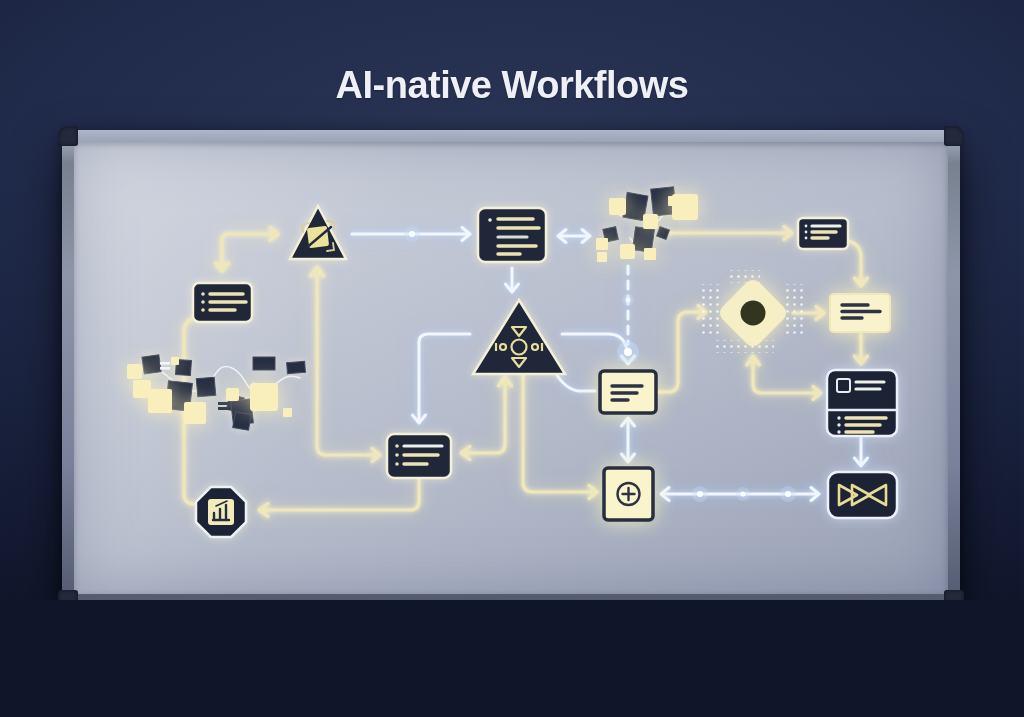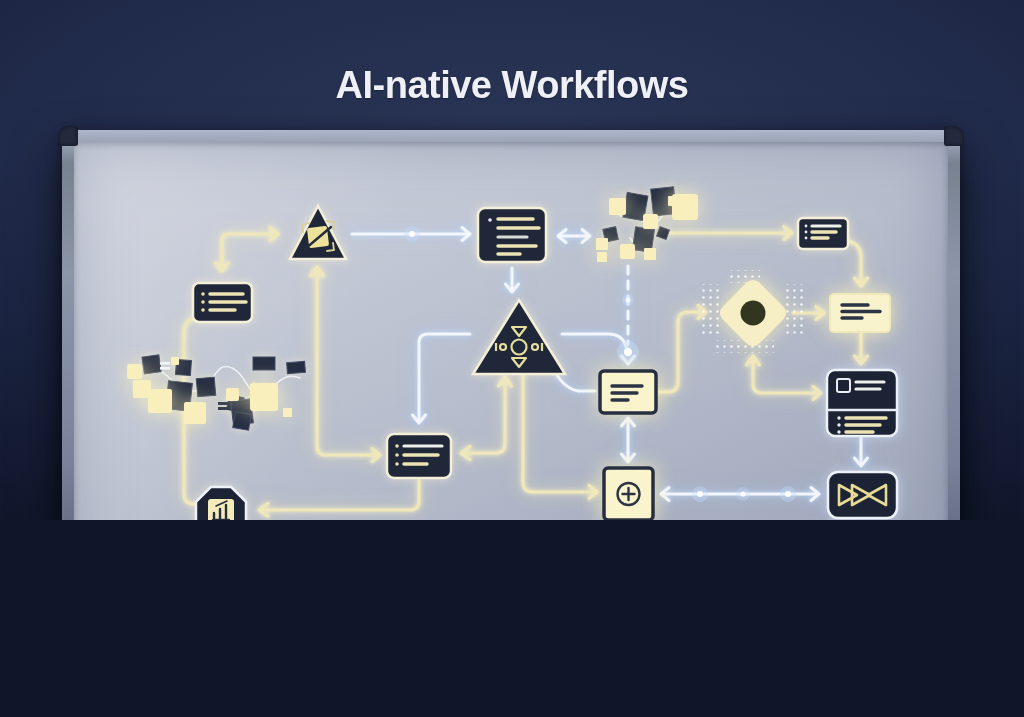--- a/index.html
+++ b/index.html
@@ -1,16 +1,16 @@
 <!DOCTYPE html>
 <html><head>
 <meta charset="utf-8">
 <style>
   html,body{margin:0;padding:0;background:#10162a;font-family:"Liberation Sans",sans-serif;}
-  .stage{position:relative;width:1024px;height:520px;margin:0 auto;overflow:hidden;
+  .stage{position:relative;width:1024px;height:600px;margin:0 auto;overflow:hidden;
     background:radial-gradient(ellipse 120% 90% at 50% 26%, #2b3657 0%, #202a4a 40%, #161e38 72%, #0e1426 100%);}
   .title{position:absolute;left:0;top:64px;width:100%;text-align:center;margin:0;
     font-size:38px;font-weight:700;letter-spacing:-.5px;color:#eef0f6;
     text-shadow:0 1px 2px rgba(0,0,0,.35);}
   
   .board{position:absolute;left:62px;top:130px;width:898px;height:476px;border-radius:9px;
     background:linear-gradient(180deg,#aeb7c9 0%,#78818f 7%,#8d96a8 30%,#79829a 70%,#525a6e 100%);
     box-shadow:0 26px 50px rgba(0,0,0,.6), 0 4px 14px rgba(0,0,0,.45);}
   .surface{position:absolute;left:12px;top:12px;right:12px;bottom:12px;border-radius:4px;
     background:linear-gradient(155deg,#ccd0dc 0%,#c2c7d4 30%,#b2b9c9 60%,#9aa2b6 100%);

